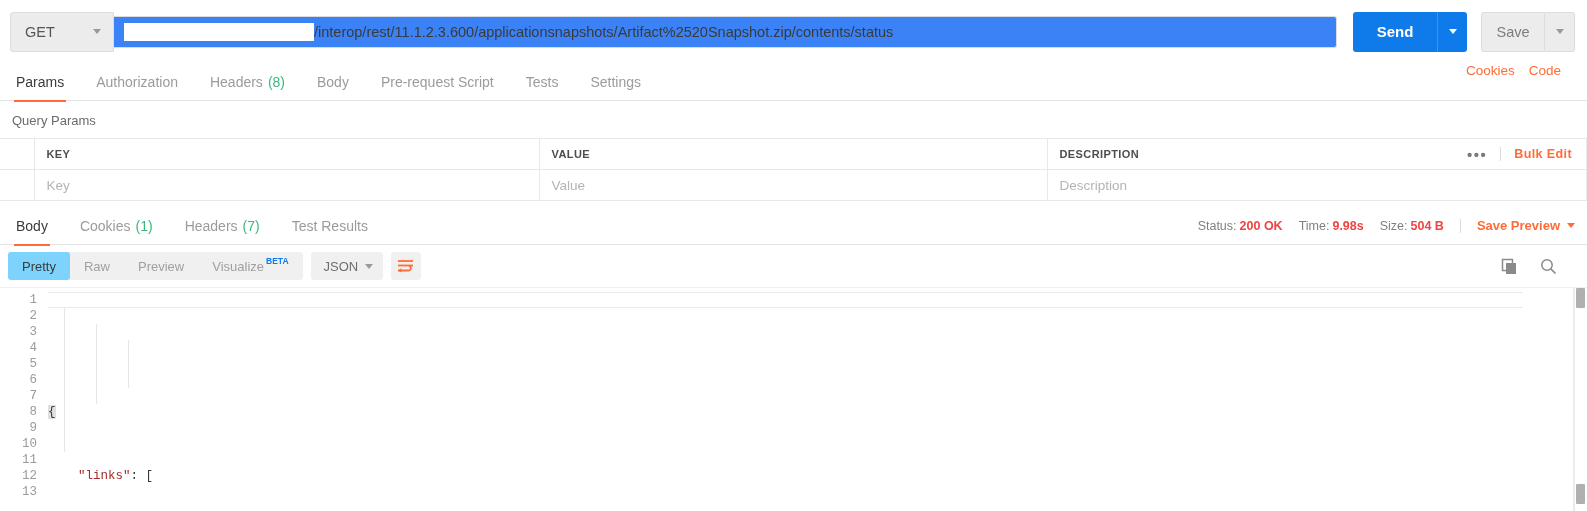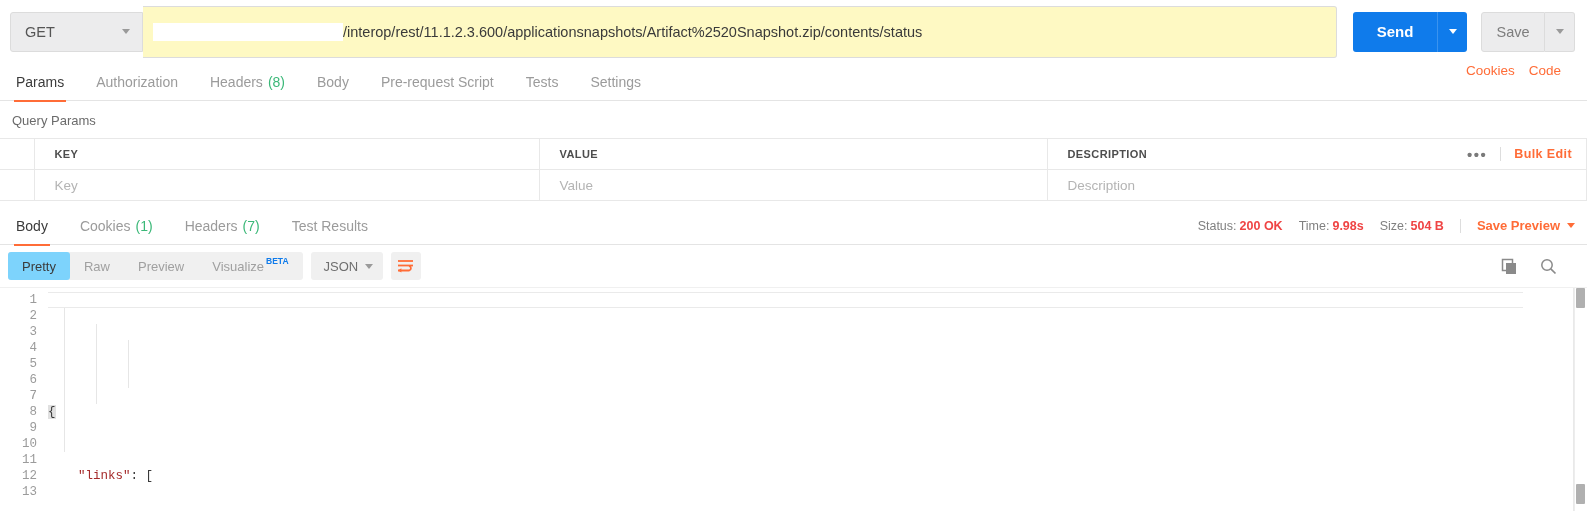--- a/index.html
+++ b/index.html
@@ -14,38 +14,38 @@
   .app { width: 1587px; height: 511px; position: relative; background: #fff; }
 
   
   .urlbar {
     display: flex; align-items: center;
     padding: 11px 12px 11px 10px;
     height: 63px;
     background: #fff;
   }
   .method-select {
-    width: 133px; height: 40px;
+    width: 104px; height: 40px;
     background: #ececed;
     border: 1px solid #dcdcdc;
     border-radius: 3px 0 0 3px;
     display: flex; align-items: center; justify-content: space-between;
     padding: 0 12px 0 14px;
     font-size: 14.5px; color: #555;
     cursor: pointer;
   }
   .caret {
     width: 0; height: 0;
     border-left: 4.5px solid transparent;
     border-right: 4.5px solid transparent;
     border-top: 5px solid #9a9a9a;
   }
   .url-field {
-    flex: 1; height: 52px;
-    background: #fef9c3;
+    flex: 1; height: 32px;
+    background: #3b82f6;
     border: 1px solid #dcdcdc;
     border-left: none;
     border-radius: 0 3px 3px 0;
     display: flex; align-items: center;
     padding: 0 10px;
     font-size: 14.5px; color: #3a3a3a;
     position: relative;
     overflow: hidden;
     white-space: nowrap;
     cursor: text;
@@ -131,21 +131,21 @@
   
   .qp-title {
     font-size: 13px; color: #6b6b6b;
     padding: 12px 0 10px 12px;
   }
   .params-table { width: 100%; border-collapse: collapse; table-layout: fixed; }
   .params-table th, .params-table td {
     border: 1px solid #e8e8e8;
     border-left: none;
     height: 31px;
-    padding: 0 0 0 20px;
+    padding: 0 0 0 12px;
     text-align: left;
     font-weight: normal;
   }
   .params-table th {
     font-size: 11px; color: #4d4d4d;
     font-weight: bold; letter-spacing: .4px;
     background: #fff;
   }
   .params-table td {
     font-size: 13.5px; color: #b4b4b4;

